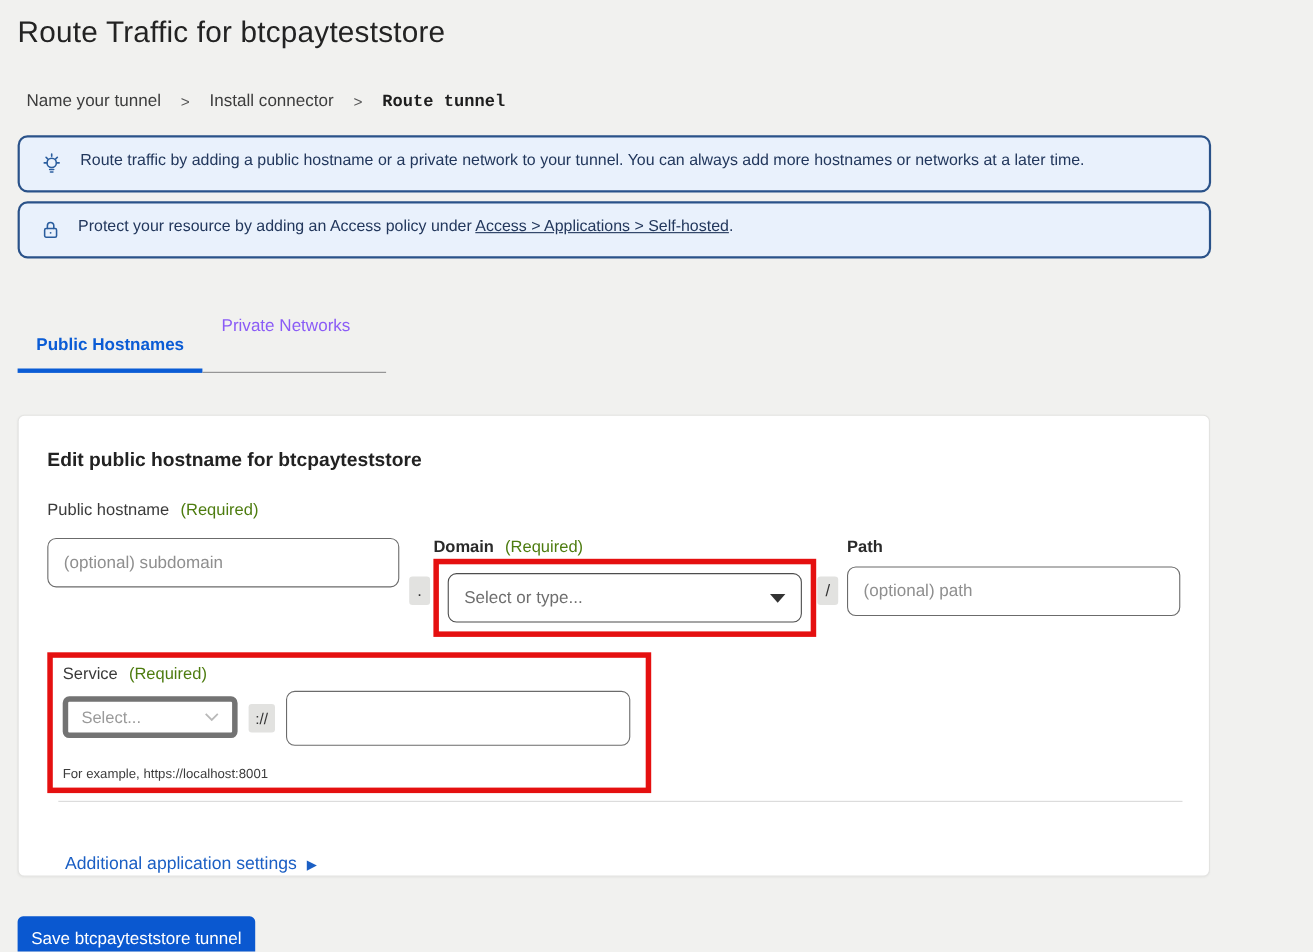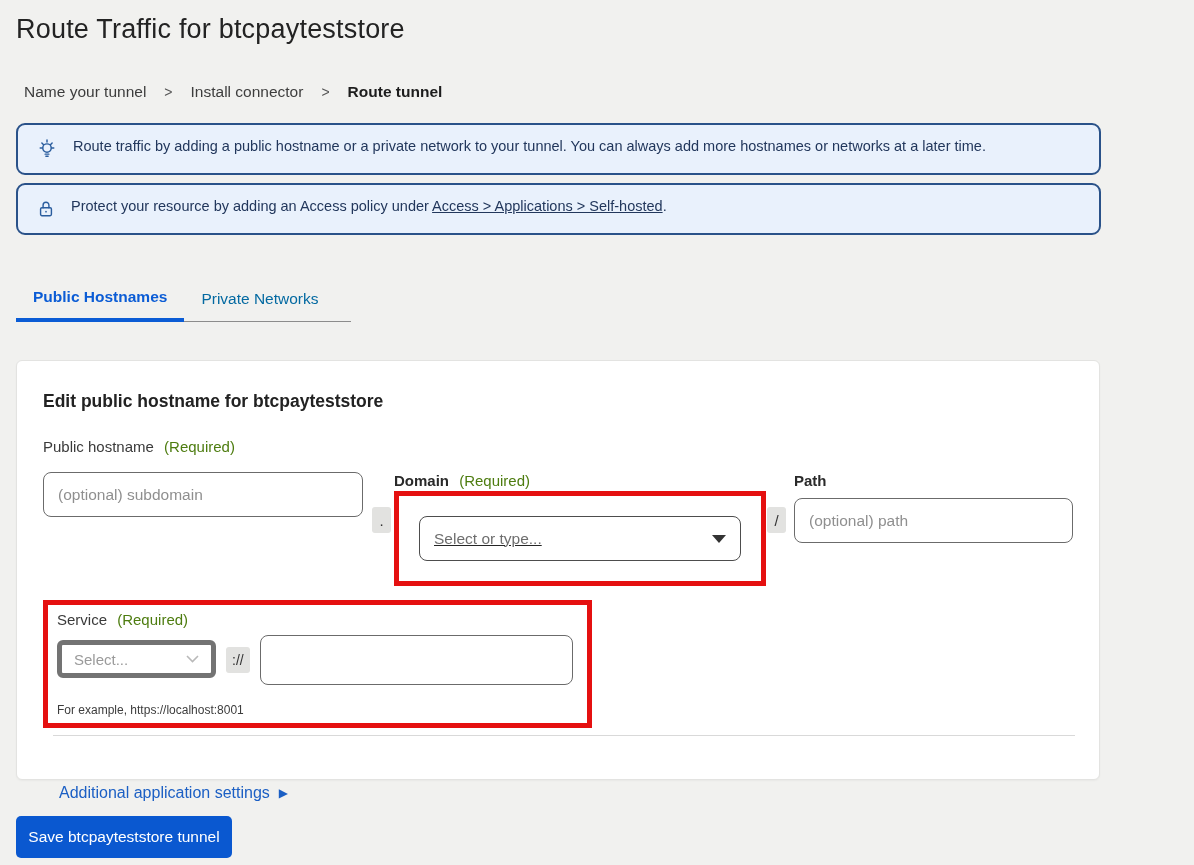--- a/index.html
+++ b/index.html
@@ -10,42 +10,42 @@
     color: #252525;
     overflow: hidden;
   }
   .content { padding: 14px 0 0 16px; width: 1101px; }
 
   .page-title { font-size: 27px; font-weight: 500; letter-spacing: .2px; color: #232323; }
 
   
   .breadcrumb { margin: 38px 0 0 8px; font-size: 15.5px; color: #3d3d3d; display: flex; align-items: center; gap: 18px; }
   .breadcrumb .sep { color: #555; font-size: 14px; }
-  .breadcrumb .crumb-active { font-weight: bold; color: #1d1d1d; }
+  .breadcrumb .crumb-active { font-weight: bold; color: #1d1d1d; font-family: Liberation Mono, monospace; }
 
   
   .banner {
     margin-top: 22px;
     background: #e9f1fc;
     border: 2px solid #2a5289;
     border-radius: 9px;
     padding: 13px 18px;
     display: flex; align-items: flex-start; gap: 15px;
     font-size: 14.5px; color: #22375c;
     width: 1085px;
   }
   .banner + .banner { margin-top: 8px; }
   .banner a { color: #22375c; }
   .banner svg { flex: 0 0 auto; display: block; }
 
   
   .tabs { margin-top: 53px; display: flex; align-items: flex-end; }
   .tab { font-size: 15.5px; padding: 0 17px; }
   .tab-active { color: #0b5cd5; font-weight: bold; padding-bottom: 12px; border-bottom: 4px solid #0b5cd5; }
-  .tab-inactive { color: #0369a1; padding-bottom: 13px; border-bottom: 1px solid #8c8c8c; }
+  .tab-inactive { color: #8b5cf6; padding-bottom: 32px; border-bottom: 1px solid #8c8c8c; }
   .tab-inactive { padding-right: 32px; }
 
   
   .card {
     margin-top: 38px;
     width: 1084px; height: 420px;
     background: #ffffff;
     border: 1px solid #e3e3e1;
     border-radius: 6px;
     box-shadow: 0 1px 2px rgba(0,0,0,.04);
@@ -69,21 +69,21 @@
 
   .chip {
     background: #e2e2e0; color: #333; border-radius: 3px;
     font-size: 15px; display: flex; align-items: center; justify-content: center;
     flex: 0 0 auto;
   }
   .chip-dot { width: 19px; height: 26px; margin: 35px 3px 0 9px; }
   .chip-slash { width: 19px; height: 26px; margin: 35px 8px 0 1px; }
   .chip-scheme { width: 24px; height: 26px; margin-top: 12px; font-size: 14px; }
 
-  .red-box { border: 5px solid #e51010; padding: 20px; margin-top: -7px; text-decoration: underline; }
+  .red-box { border: 5px solid #e51010; padding: 8px; margin-top: -7px; }
 
   .select-box {
     height: 45px; width: 322px; background: #fff;
     border: 1px solid #4d4d4d; border-radius: 8px;
     display: flex; align-items: center; justify-content: space-between;
     padding: 0 14px; font-size: 15.5px; color: #6e6e6e; cursor: pointer;
   }
   .caret-down { width: 0; height: 0; border-left: 7px solid transparent; border-right: 7px solid transparent; border-top: 8px solid #333; }
 
   .col-sub { width: 320px; }

